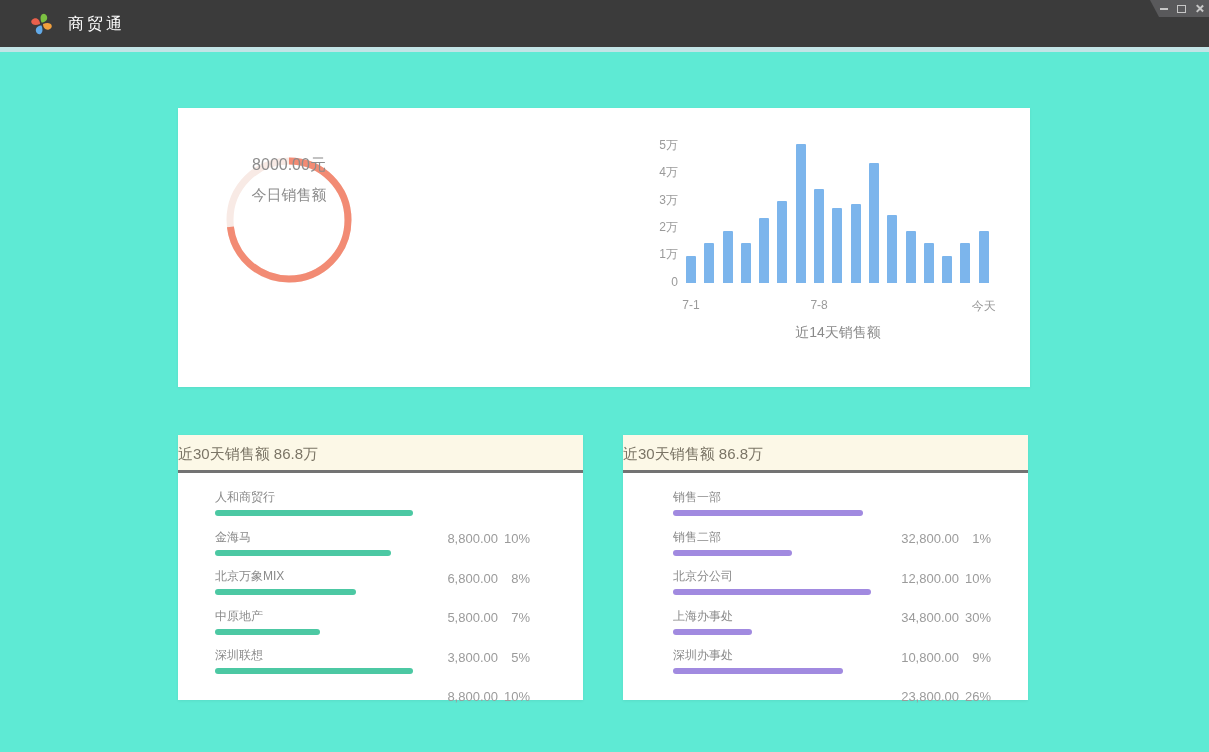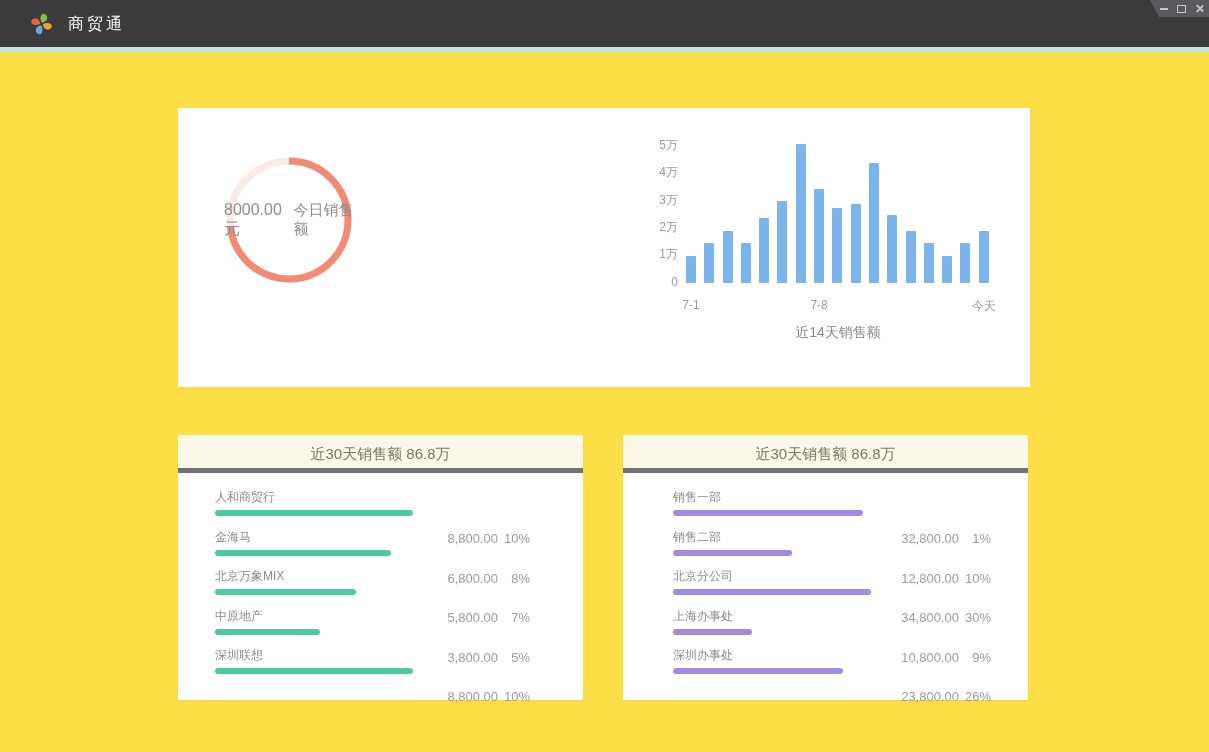--- a/index.html
+++ b/index.html
@@ -1,18 +1,18 @@
 <!DOCTYPE html>
 <html><head>
 <meta charset="utf-8">
 <style>
   * { margin:0; padding:0; box-sizing:border-box; }
   html,body { width:1209px; height:752px; }
   body { font-family:"Liberation Sans","DejaVu Sans",sans-serif; }
-  .screen { position:relative; width:1209px; height:752px; background:#fde047; overflow:hidden; }
+  .screen { position:relative; width:1209px; height:752px; background:#5eead4; overflow:hidden; }
 
   
   .topbar { position:absolute; left:0; top:0; width:1209px; height:47px; background:#3b3b3b; }
   .topbar-accent { position:absolute; left:0; top:47px; width:1209px; height:5px; background:#c2e4e6; }
   .logo { position:absolute; left:28px; top:10px; width:27px; height:27px; }
   .app-title { position:absolute; left:68px; top:14px; color:#ffffff; font-size:16px; letter-spacing:3px; }
   .topnav { position:absolute; right:115px; top:0; height:47px; display:flex; align-items:center; gap:25px; }
   .topnav span { color:#efefef; font-size:14px; cursor:pointer; }
   .win-controls { position:absolute; top:0; right:0; width:59px; height:17px; background:#59595b;
                   clip-path:polygon(0 0,100% 0,100% 100%,9px 100%);
@@ -24,21 +24,21 @@
   .glyph-close::before,.glyph-close::after { content:""; position:absolute; left:4px; top:0; width:1.5px; height:9px; background:#c6c6c6; }
   .glyph-close::before { transform:rotate(45deg); }
   .glyph-close::after  { transform:rotate(-45deg); }
 
   
   .main-card { position:absolute; left:178px; top:108px; width:852px; height:279px; background:#ffffff;
                box-shadow:0 1px 3px rgba(0,0,0,.06); }
   .donut { position:absolute; width:130px; height:130px; }
   .donut-1 { left:46px;  top:47px; }
   .donut-2 { left:230px; top:45px; }
-  .donut-center { position:absolute; inset:0; display:flex; align-items:center;
+  .donut-center { position:absolute; inset:0; display:flex; flex-direction:column; align-items:center;
                   gap:10px; }
   .donut-value { font-size:16px; color:#8c8c8c; }
   .donut-label { font-size:15px; color:#8c8c8c; }
   .kpi-footnote { position:absolute; width:220px; text-align:center; top:328px; font-size:14px; color:#8a8a8a; }
   .footnote-1 { left:4px; }
   .footnote-2 { left:185px; }
 
   
   .bar-chart { position:absolute; left:470px; top:25px; width:370px; height:215px; }
   .y-axis { position:absolute; left:0; top:0; width:30px; height:160px; }
@@ -49,22 +49,22 @@
   .x-axis { position:absolute; left:0; top:165px; width:370px; height:14px; }
   .xtick { position:absolute; width:60px; text-align:center; font-size:12px; color:#9a9a9a; }
   .chart-caption { position:absolute; left:90px; top:191px; width:200px; text-align:center;
                    font-size:14px; color:#8a8a8a; }
 
   
   .rank-card { position:absolute; top:435px; width:405px; height:265px; background:#ffffff;
                box-shadow:0 1px 3px rgba(0,0,0,.06); }
   .rank-card-left  { left:178px; }
   .rank-card-right { left:623px; }
-  .rank-header { height:38px; line-height:38px; text-align:center; background:#fcf8e7;
-                 border-bottom:5px solid #737373; color:#7b7566; font-size:15px; }
+  .rank-header { height:38px; line-height:38px; background:#fcf8e7;
+                 border-bottom:3px solid #737373; color:#7b7566; font-size:15px; }
   .rank-rows { padding-top:14px; }
   .rank-row { position:relative; height:39.6px; }
   .rank-label { position:absolute; left:37px; top:2px; font-size:12px; color:#8a8a8a; }
   .rank-bar { position:absolute; left:37px; top:23px; height:6px; border-radius:3px; }
   .rank-vals { position:absolute; right:53px; top:11px; font-size:13px; color:#9b9b9b; white-space:nowrap; }
   .rank-card-right .rank-label, .rank-card-right .rank-bar { left:50px; }
   .rank-card-right .rank-vals { right:37px; }
   .rank-value { display:inline-block; min-width:80px; text-align:right;margin-top:33px; }
   .rank-pct   { display:inline-block; min-width:32px; text-align:right;margin-top:19px; }
 </style>

